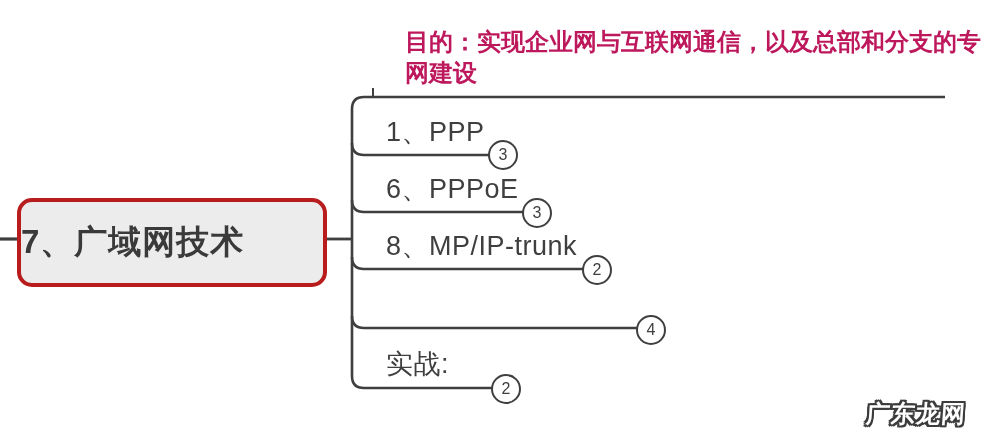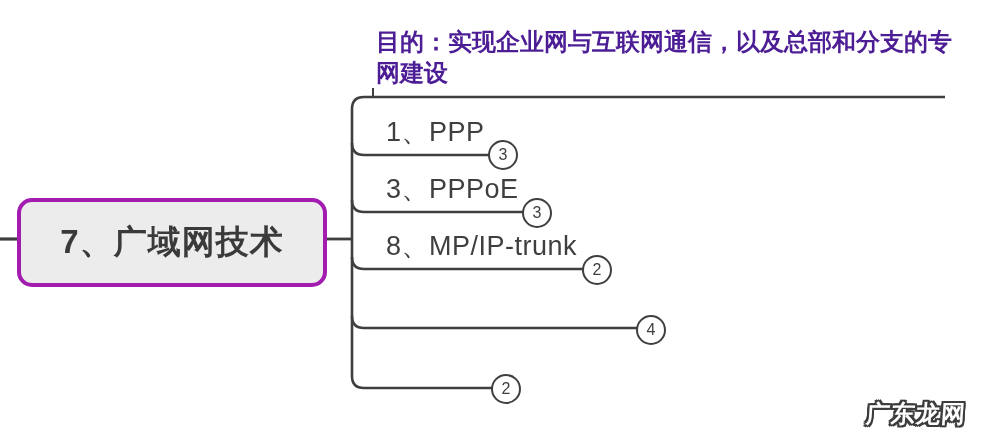--- a/index.html
+++ b/index.html
@@ -25,42 +25,41 @@
     height: 438px;
   }
   .root-node {
     position: absolute;
     left: 17px;
     top: 198px;
     width: 310px;
     height: 89px;
     box-sizing: border-box;
     background: #ececec;
-    border: 4px solid #a21caf;
+    border: 4px solid #b91c1c;
     border-radius: 15px;
     display: flex;
     align-items: center;
-    justify-content: center;
   }
   .root-label {
     font-size: 33px;
     font-weight: 700;
     color: #3a3a3a;
     letter-spacing: 1px;
     white-space: nowrap;
   }
   .purpose-label {
     position: absolute;
-    left: 376px;
+    left: 405px;
     top: 26px;
     width: 578px;
     font-size: 24px;
     line-height: 31px;
     font-weight: 600;
-    color: #4c1d95;
+    color: #be185d;
   }
   .branch-label {
     position: absolute;
     left: 386px;
     font-size: 27px;
     line-height: 34px;
     color: #3f3f3f;
     white-space: nowrap;
     letter-spacing: 0.5px;
     text-align: center;
@@ -127,22 +126,23 @@
     <path d="M352,316 Q352,328 364,328 H637" fill="none" stroke="#3f3f3f" stroke-width="2.6"></path>
   </svg>
 
   <div class="root-node">
     <span class="root-label">7、广域网技术</span>
   </div>
 
   <div class="purpose-label">目的：实现企业网与互联网通信，以及总部和分支的专网建设</div>
 
   <div class="branch-label l1">1、PPP</div>
-  <div class="branch-label l2">3、PPPoE</div>
+  <div class="branch-label l2">6、PPPoE</div>
   <div class="branch-label l3">8、MP/IP-trunk</div>
+  <div class="branch-label l5">实战:</div>
 
   <div class="badge b1">3</div>
   <div class="badge b2">3</div>
   <div class="badge b3">2</div>
   <div class="badge b4">4</div>
   <div class="badge b5">2</div>
 
   <div class="watermark">广东龙网</div>
 
 </div>

